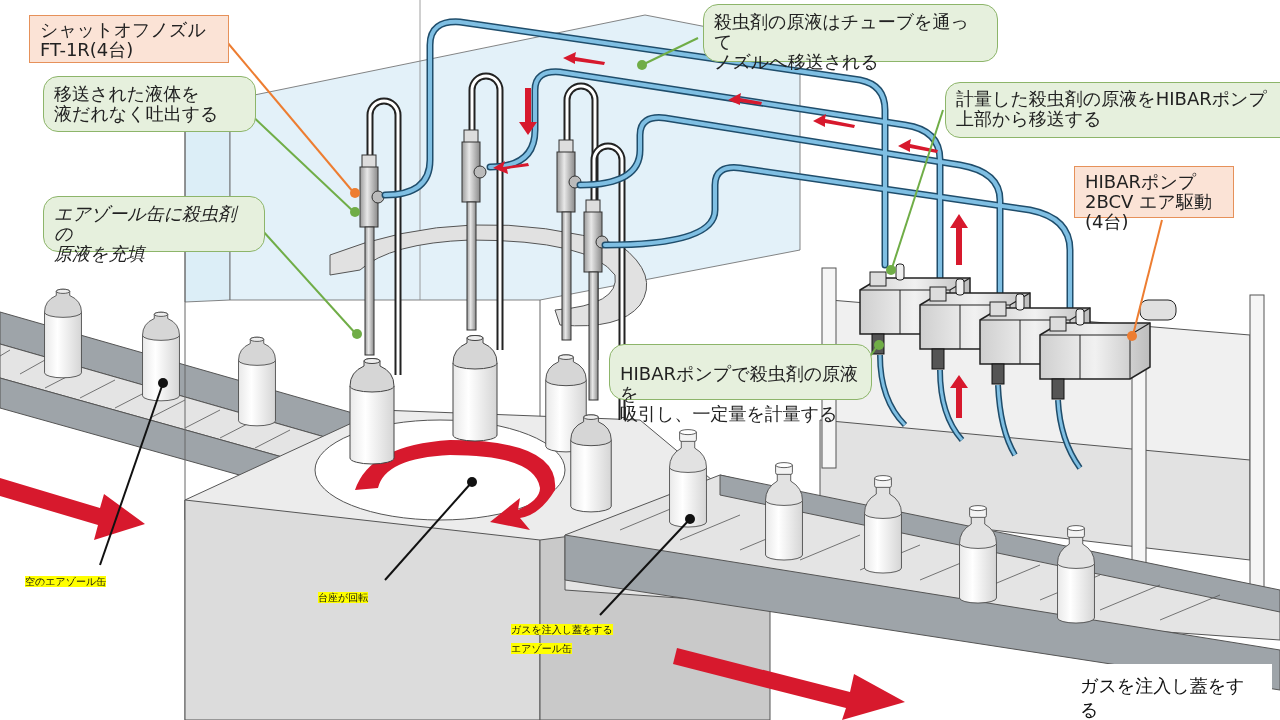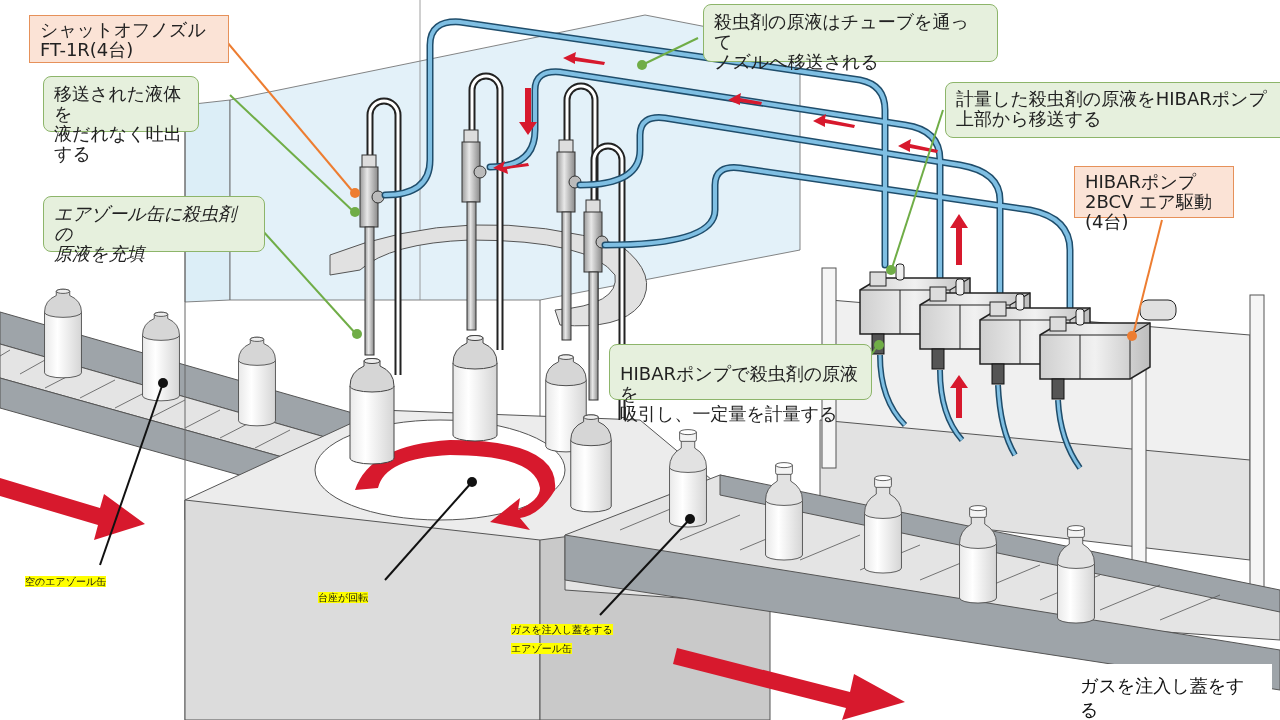--- a/index.html
+++ b/index.html
@@ -1,19 +1,19 @@
 <!DOCTYPE html>
 <html><head>
 <meta charset="utf-8">
 <style>
   html,body{margin:0;padding:0;background:#fff;}
   body{width:1280px;height:720px;position:relative;overflow:hidden;font-family:"DejaVu Sans","Liberation Sans",sans-serif;}
   #stage{position:absolute;left:0;top:0;width:1280px;height:720px;}
   .callout{position:absolute;box-sizing:border-box;font-size:18px;line-height:20px;color:#222;padding:4px 10px;white-space:pre-line;}
-  .callout.green{background:#e6f0dd;border:1.5px solid #8db56a;border-radius:8px;}
+  .callout.green{background:#e6f0dd;border:1.5px solid #8db56a;border-radius:15px;}
   .callout.orange{background:#fbe3d6;border:1.5px solid #e6915a;border-radius:0;}
   .label-y{position:absolute;font-size:10px;line-height:19px;color:#111;white-space:pre-line;}
   .label-y span{background:#ffff00;}
   .plain-box{position:absolute;background:#fff;font-size:18px;color:#111;box-sizing:border-box;padding:10px 18px;}
 </style>
 </head>
 <body>
 
 <svg id="stage" viewBox="0 0 1280 720" width="1280" height="720">
   <defs>
@@ -226,21 +226,21 @@
     <circle cx="1132" cy="336" r="5" fill="#ed7d31"></circle>
     <circle cx="879" cy="345" r="5" fill="#70ad47"></circle>
     <circle cx="163" cy="383" r="5" fill="#111"></circle>
     <circle cx="472" cy="482" r="5" fill="#111"></circle>
     <circle cx="690" cy="519" r="5" fill="#111"></circle>
   </g>
 </svg>
 
 <div class="callout orange" style="left:29px;top:15px;width:200px;height:48px;">シャットオフノズル
 FT-1R(4台)</div>
-<div class="callout green" style="left:43px;top:76px;width:156px;height:56px;padding-top:7px;">移送された液体を
+<div class="callout green" style="left:43px;top:76px;width:213px;height:56px;padding-top:7px;">移送された液体を
 液だれなく吐出する</div>
 <div class="callout green" style="left:43px;top:196px;width:222px;height:56px;padding-top:7px;font-style:italic;">エアゾール缶に殺虫剤の
 原液を充填</div>
 <div class="callout green" style="left:703px;top:4px;width:295px;height:58px;padding-top:7px;">殺虫剤の原液はチューブを通って
 ノズルへ移送される</div>
 <div class="callout green" style="left:945px;top:82px;width:376px;height:56px;padding-top:6px;">計量した殺虫剤の原液をHIBARポンプ
 上部から移送する</div>
 <div class="callout orange" style="left:1074px;top:166px;width:160px;height:52px;padding-top:5px;">HIBARポンプ
 2BCV エア駆動(4台)</div>
 <div class="callout green" style="left:598px;top:344px;width:263px;height:56px;padding-top:19px;margin-left:11px;">HIBARポンプで殺虫剤の原液を

